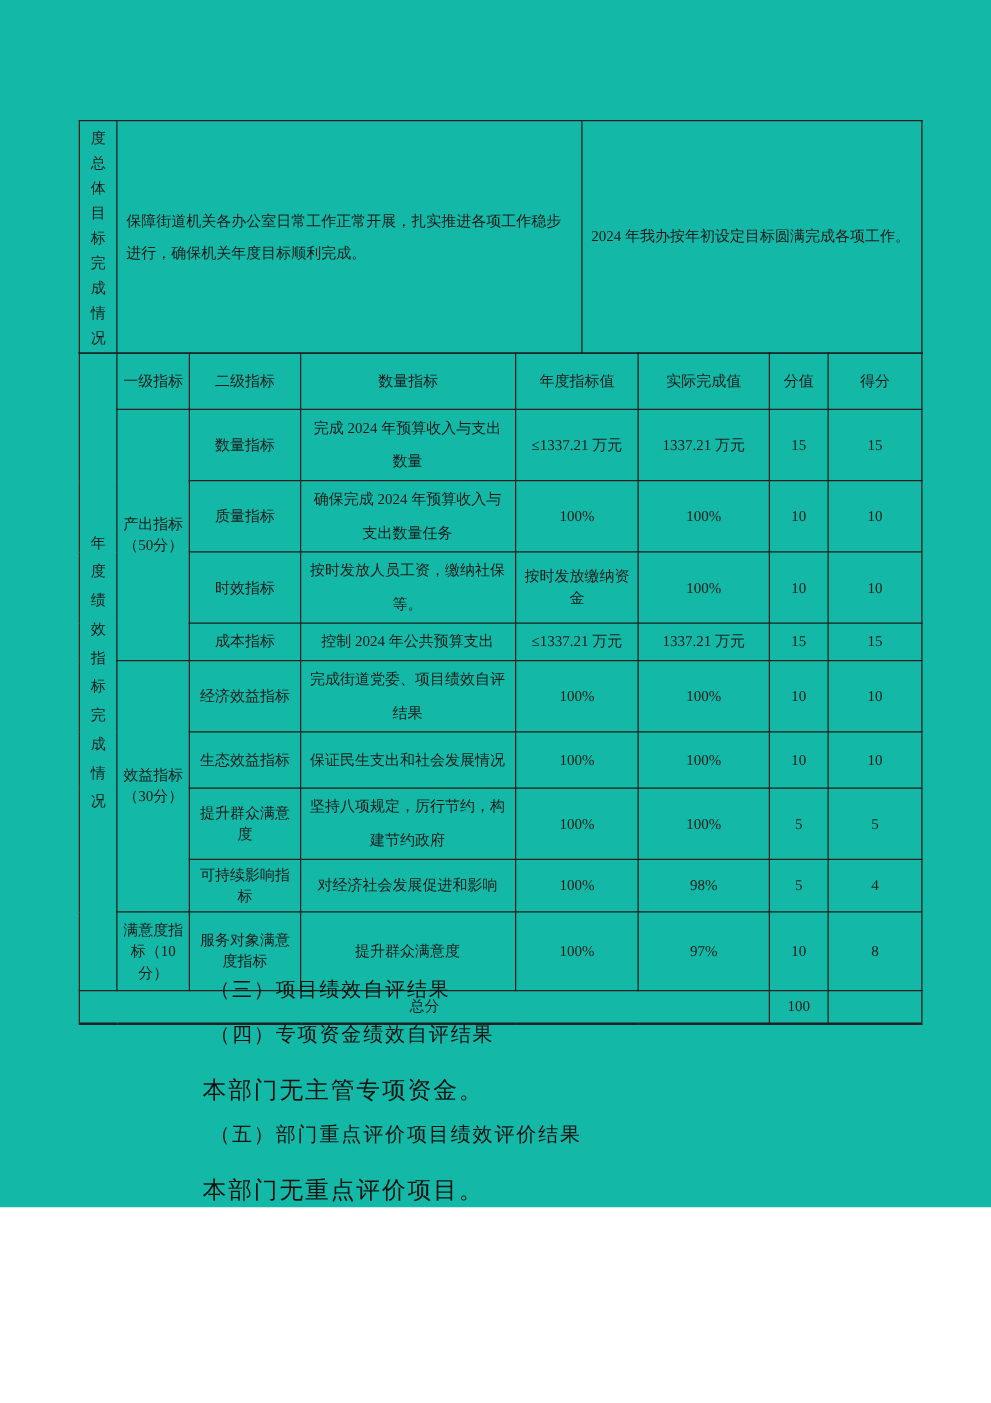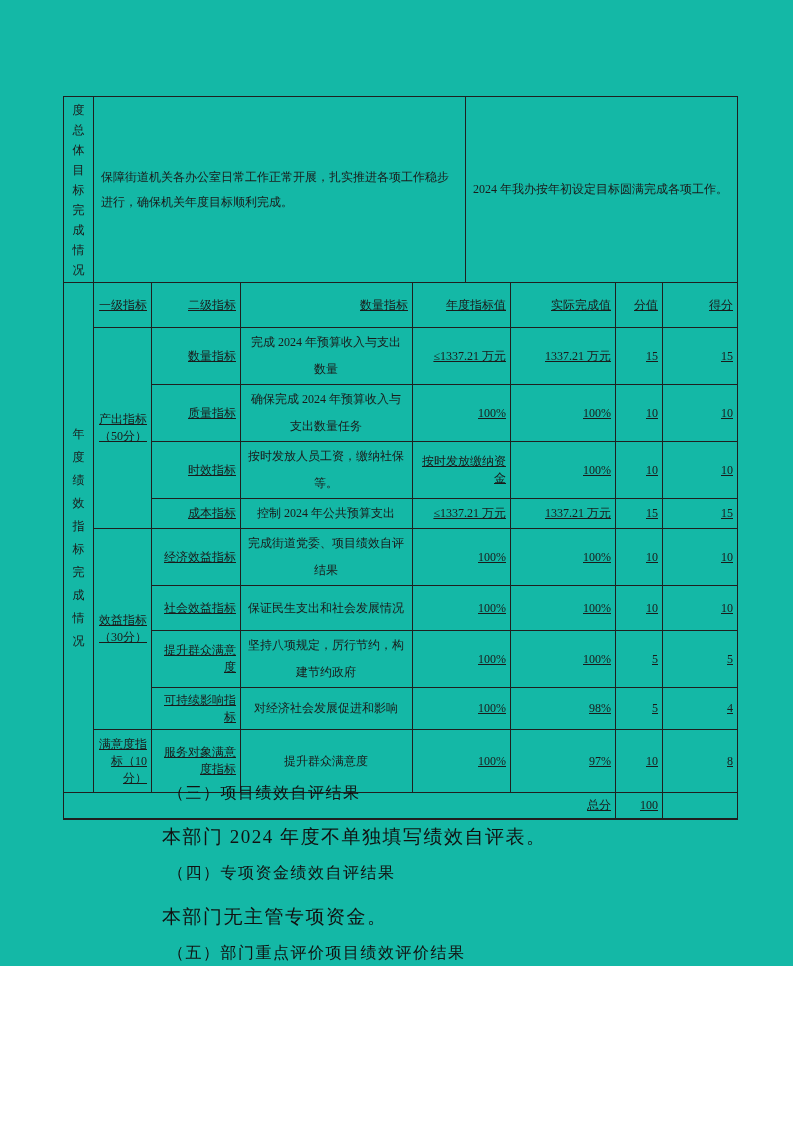--- a/index.html
+++ b/index.html
@@ -14,21 +14,21 @@
   .tables{position:absolute;left:63px;top:96px;width:674px;}
   table{border-collapse:collapse;table-layout:fixed;width:674px;}
   td,th{
     border:1px solid #1f1f1f;
     font-size:12px;font-weight:normal;
     padding:1px 4px;
     overflow:hidden;
     color:#1a1a1a;
   }
   .tblB{margin-top:-1px;border-bottom:2px solid #1f1f1f;}
-  .c{text-align:right;vertical-align:middle;line-height:17px;text-decoration:underline;}
+  .c{text-align:center;vertical-align:middle;line-height:17px;}
   .l{text-align:center;vertical-align:middle;line-height:27px;padding:1px 6px 1px 5px;}
   .vcell{vertical-align:middle;padding:0;}
   .vcell .vtext{
     width:14px;margin:0 auto;
     word-break:break-all;text-align:center;
   }
   .vtextA{line-height:20px;}
   .vtextB{line-height:23px;}
   .paraCell{vertical-align:middle;line-height:25px;padding:2px 6px 2px 7px;}
   .sections{
@@ -134,21 +134,21 @@
         <td class="c" rowspan="4">效益指标（30分）</td>
         <td class="c">经济效益指标</td>
         <td class="l">完成街道党委、项目绩效自评结果</td>
         <td class="c">100%</td>
         <td class="c">100%</td>
         <td class="c">10</td>
         <td class="c">10</td>
       </tr>
 
       <tr style="height:45px">
-        <td class="c">社会效益指标</td>
+        <td class="c">生态效益指标</td>
         <td class="l">保证民生支出和社会发展情况</td>
         <td class="c">100%</td>
         <td class="c">100%</td>
         <td class="c">10</td>
         <td class="c">10</td>
       </tr>
 
       <tr style="height:45px">
         <td class="c">提升群众满意度</td>
         <td class="l">坚持八项规定，厉行节约，构建节约政府</td>
@@ -181,20 +181,19 @@
         <td class="c" colspan="6">总分</td>
         <td class="c">100</td>
         <td class="c"></td>
       </tr>
     </tbody>
       </table>
   </div>
 
   <div class="sections">
     <h3 class="sec-heading">（三）项目绩效自评结果</h3>
-    <p class="sec-body">本部门 2024 年度不单独填写绩效自评表。</p>
     <h3 class="sec-heading">（四）专项资金绩效自评结果</h3>
     <p class="sec-body">本部门无主管专项资金。</p>
     <h3 class="sec-heading">（五）部门重点评价项目绩效评价结果</h3>
     <p class="sec-body">本部门无重点评价项目。</p>
   </div>
 
 </div>
 
 </body></html>

